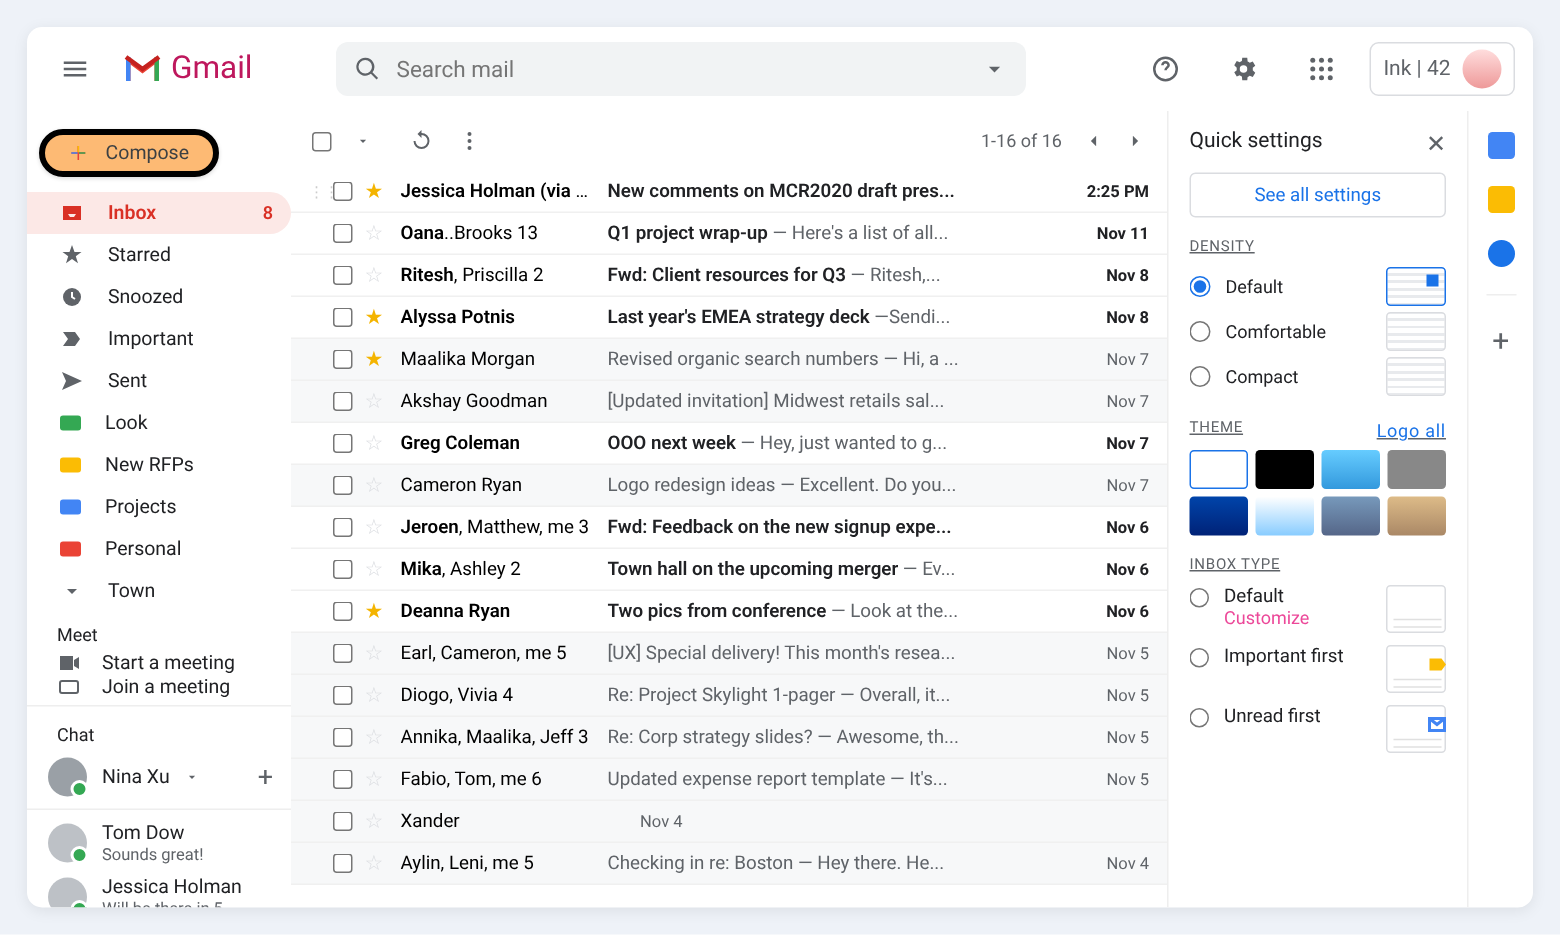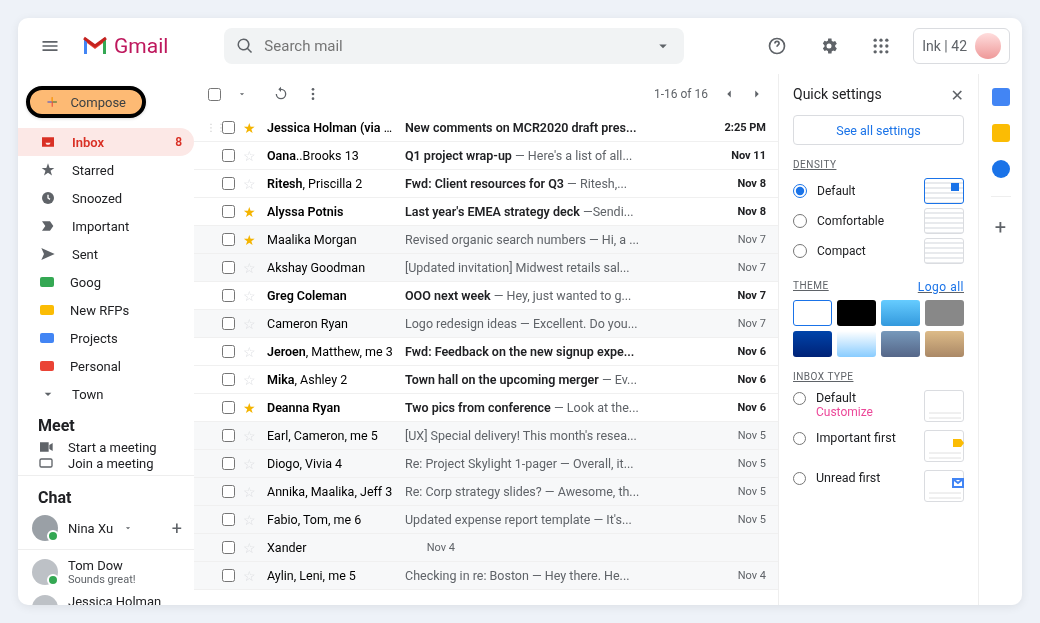--- a/index.html
+++ b/index.html
@@ -17,21 +17,21 @@
 .avatar { width: 26px; height: 26px; border-radius: 50%; background: linear-gradient(#fdd,#e99); }
 .body { display: flex; flex: 1; overflow: hidden; border-top: 0px solid #eee; }
 .sidebar { width: 176px; display: flex; flex-direction: column; padding-top: 6px; font-size: 13px; color: #202124; }
 .compose { margin: 6px 8px 10px 8px; height: 40px; border-radius: 22px; border: 4px solid #000000; background:#fdba74; box-shadow: 0 1px 3px rgba(0,0,0,0.15); display: flex; align-items: center; gap: 12px; padding: 2px 16px; font-size: 13px; color: #3c4043; width: 120px; }
 .nav-item { height: 28px; display: flex; align-items: center; padding: 0 12px 0 22px; gap: 16px; border-radius: 0 14px 14px 0; color: #202124; }
 .nav-item.active { background: #fce8e6; color: #d93025; font-weight: 600; }
 .nav-item .ico { width: 16px; height: 16px; display:flex; align-items:center; justify-content:center; }
 .nav-item .ico svg { width: 16px; height: 16px; }
 .dot { width: 14px; height: 10px; border-radius: 2px; }
 .badge { margin-left: auto; font-size: 12px; font-weight: 600; }
-.section-lbl { font-size: 16px; font-weight: 700; color: #202124; padding: 8px 0 4px 20px; }
+.section-lbl { font-size: 12px; font-weight: 400; color: #202124; padding: 8px 0 4px 20px; }
 .meet-item, .chat-row { height: 28px; display: flex; align-items: center; padding: 0 20px; gap: 14px; font-size: 13px; color: #202124; }
 .chat-row { padding: 4px 12px 4px 14px; height: auto; gap: 10px; }
 .chat-row .avatar { width: 26px; height: 26px; flex-shrink:0; }
 .chat-row .sub { font-size: 11px; color: #5f6368; }
 .main { flex: 1; display: flex; flex-direction: column; border-left: 0px solid #eee; }
 .toolbar { height: 40px; display: flex; align-items: center; padding: 0 14px; gap: 16px; color: #5f6368; font-size: 12px; }
 .toolbar .right { margin-left: auto; display: flex; align-items: center; gap: 14px; }
 .msg-list { flex: 1; overflow: hidden; }
 .msg { height: 28px; display: flex; align-items: center; padding: 0 12px; font-size: 12.5px; border-bottom: 1px solid #f0f0f0; gap: 8px; }
 .msg.shade { background: #f7f8f9; }
@@ -177,21 +177,21 @@
             <div class="nav-item">
               <span class="ico" style="color:#5f6368">
                 <svg viewBox="0 0 24 24" fill="currentColor">
                   <path d="M2 3l20 9-20 9 4-9z"></path>
                 </svg>
               </span>
               <span>Sent</span>
             </div>
             <div class="nav-item">
               <span class="dot" style="background:#34a853"></span>
-              <span>Goog</span>
+              <span>Look</span>
             </div>
             <div class="nav-item">
               <span class="dot" style="background:#fbbc04"></span>
               <span>New RFPs</span>
             </div>
             <div class="nav-item">
               <span class="dot" style="background:#4285f4"></span>
               <span>Projects</span>
             </div>
             <div class="nav-item">

